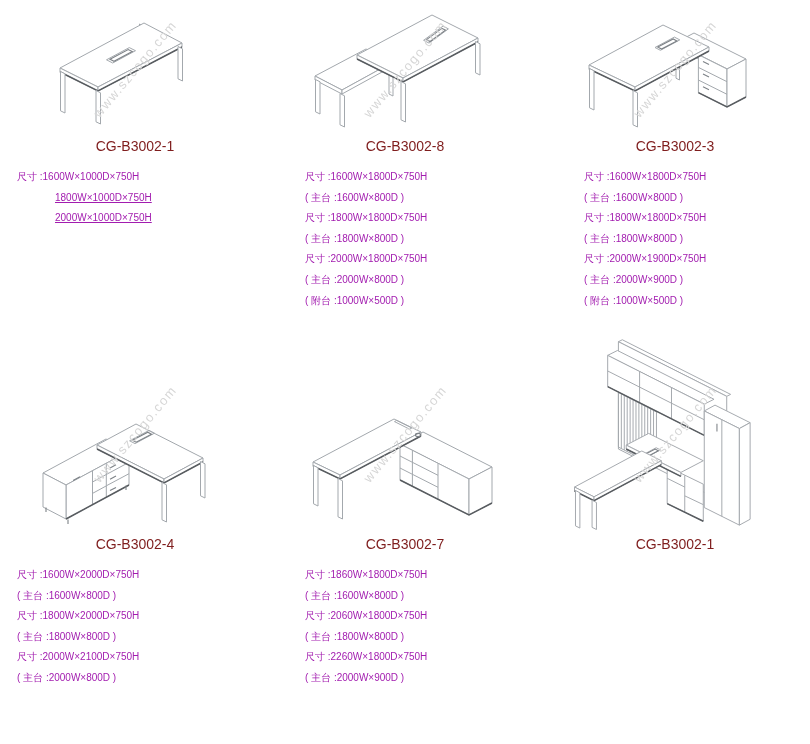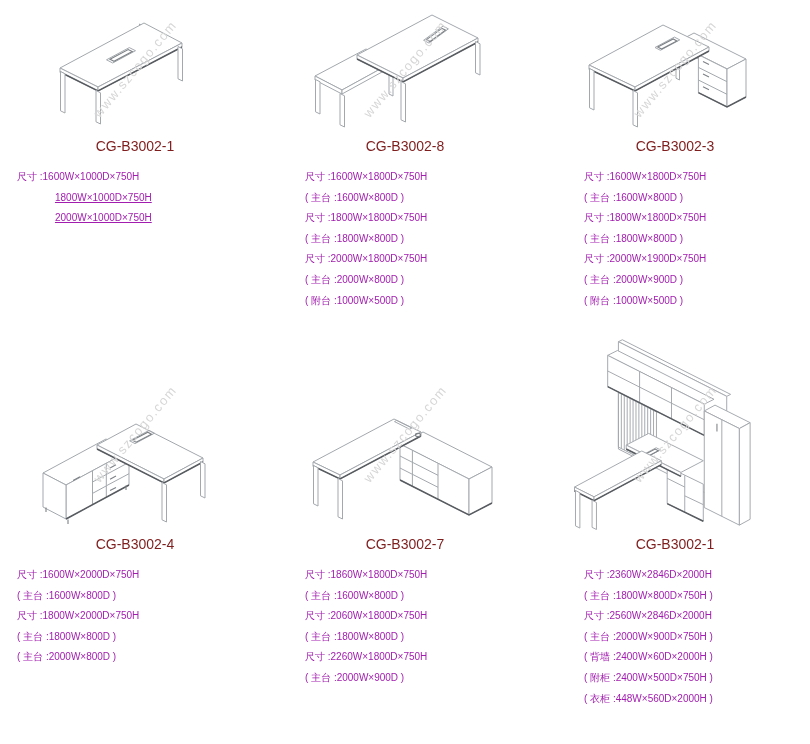--- a/index.html
+++ b/index.html
@@ -163,20 +163,21 @@
           <polygon class="fc" points="127,82.5 131.5,84.8 131.5,122 127,119.8"></polygon>
         </svg>
         <div class="wm">www.szcogo.com</div>
       </div>
       <div class="title">CG-B3002-4</div>
       <div class="specs">
         <div class="line">尺寸 :1600W×2000D×750H</div>
         <div class="line paren">( 主台 :1600W×800D )</div>
         <div class="line">尺寸 :1800W×2000D×750H</div>
         <div class="line paren">( 主台 :1800W×800D )</div>
+        <div class="line">尺寸 :2000W×2100D×750H</div>
         <div class="line paren">( 主台 :2000W×800D )</div>
       </div>
     </div>
 
     <div class="cell">
       <div class="art">
         <svg width="220" height="130" viewBox="0 0 220 130">
           <polygon class="fc" points="105,44 174,79 197,67 128,32"></polygon>
           <polygon class="fc" points="105,44 174,79 174,115 105,80"></polygon>
           <polygon class="fc" points="174,79 197,67 197,103 174,115"></polygon>
@@ -240,24 +241,15 @@
           <polygon class="fc" points="86,124 106,134 37,171 17,161"></polygon>
           <polygon class="fc" points="17,161 37,171 37,175 17,165"></polygon>
           <polygon class="fc" points="37,171 106,134 106,138 37,175"></polygon>
           <path class="dk" d="M17 165 L37 175 L106 138"></path>
           <polygon class="fc" points="18,164.5 22.5,166.8 22.5,203 18,200.8"></polygon>
           <polygon class="fc" points="35,174.5 39.5,176.8 39.5,204.5 35,202.3"></polygon>
         </svg>
         <div class="wm">www.szcogo.com</div>
       </div>
       <div class="title">CG-B3002-1</div>
-      <div class="specs">
-        <div class="line">尺寸 :2360W×2846D×2000H</div>
-        <div class="line paren">( 主台 :1800W×800D×750H )</div>
-        <div class="line">尺寸 :2560W×2846D×2000H</div>
-        <div class="line paren">( 主台 :2000W×900D×750H )</div>
-        <div class="line paren">( 背墙 :2400W×60D×2000H )</div>
-        <div class="line paren">( 附柜 :2400W×500D×750H )</div>
-        <div class="line paren">( 衣柜 :448W×560D×2000H )</div>
-      </div>
     </div>
   </div>
 </div>
 
 </body></html>

